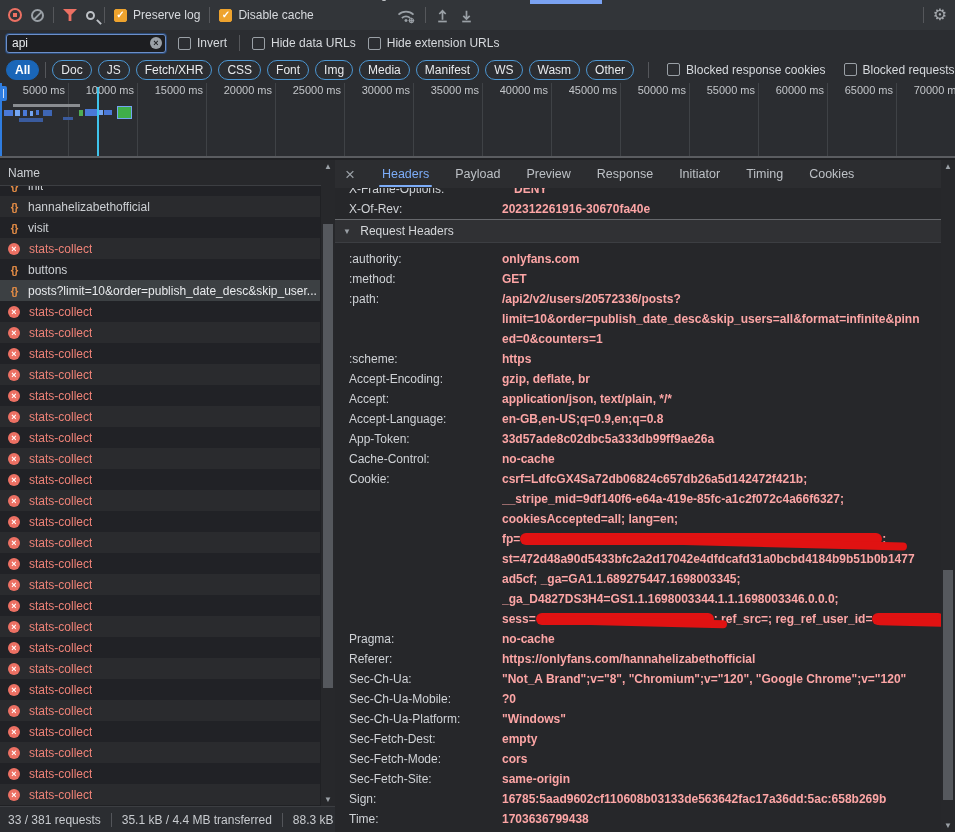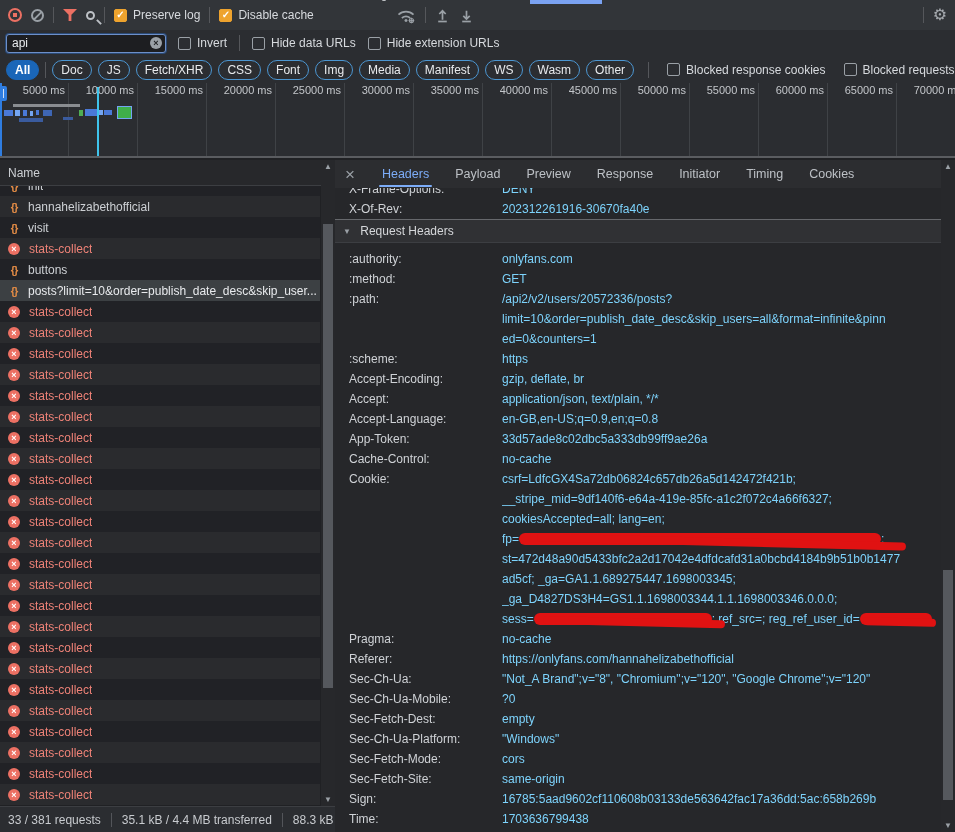--- a/index.html
+++ b/index.html
@@ -88,23 +88,23 @@
   
   .details{position:absolute;left:335px;top:160px;width:620px;height:672px;background:#26272a;}
   .tabs-bar{position:absolute;left:0;top:0;width:100%;height:28px;background:#2c2d30;
     display:flex;align-items:center;padding:0 10px;}
   .close-x{color:#9aa0a6;font-size:17px;line-height:1;margin-right:14px;cursor:pointer;}
   .tab{position:relative;padding:0 13px;color:#bdc1c6;cursor:pointer;line-height:28px;font-size:12.5px;}
   .tab.active{color:#7cacf8;}
   .tab.active::after{content:"";position:absolute;left:10px;right:10px;bottom:1px;height:2.5px;background:#7cacf8;border-radius:2px;}
   .detail-content{position:absolute;left:0;top:28px;right:14px;bottom:0;overflow:hidden;}
   .kv-row{display:flex;padding-left:14px;line-height:20px;}
-  .kv-row.clip{margin-top:-9px;}
+  .kv-row.clip{margin-top:-9px;gap:12px;}
   .kv-key{width:153px;flex:none;color:#cfd2d6;white-space:nowrap;}
-  .kv-val{flex:1;color:#7dd3fc;padding-right:6px;overflow:hidden;}
+  .kv-val{flex:1;color:#fca5a5;padding-right:6px;overflow:hidden;font-weight:bold;}
   .kv-line,.kv-val{white-space:nowrap;}
   .kv-line{min-height:20px;}
   .section-head{margin-top:0;height:24px;line-height:23px;background:#303134;border-top:1px solid #66686c;
     border-bottom:1px solid #3c3e42;padding-left:8px;color:#d5d7da;cursor:pointer;}
   .disclosure{display:inline-block;font-size:8px;color:#9aa0a6;margin-right:6px;transform:translateY(-1px);}
   .headers-list{padding-top:6px;}
   .redact{display:inline-block;height:12px;border-radius:6px;background:#e01212;vertical-align:-2px;position:relative;}
   .redact::after{content:"";position:absolute;left:5%;top:5px;width:102%;height:8px;background:#e01212;
     border-radius:4px;transform:rotate(1.4deg);}
 
@@ -475,26 +475,26 @@
           </div>
           <div class="kv-row">
             <span class="kv-key">Sec-Ch-Ua:</span>
             <div class="kv-val">"Not_A Brand";v="8", "Chromium";v="120", "Google Chrome";v="120"</div>
           </div>
           <div class="kv-row">
             <span class="kv-key">Sec-Ch-Ua-Mobile:</span>
             <div class="kv-val">?0</div>
           </div>
           <div class="kv-row">
+            <span class="kv-key">Sec-Ch-Ua-Platform:</span>
+            <div class="kv-val">"Windows"</div>
+          </div>
+          <div class="kv-row">
             <span class="kv-key">Sec-Fetch-Dest:</span>
             <div class="kv-val">empty</div>
-          </div>
-          <div class="kv-row">
-            <span class="kv-key">Sec-Ch-Ua-Platform:</span>
-            <div class="kv-val">"Windows"</div>
           </div>
           <div class="kv-row">
             <span class="kv-key">Sec-Fetch-Mode:</span>
             <div class="kv-val">cors</div>
           </div>
           <div class="kv-row">
             <span class="kv-key">Sec-Fetch-Site:</span>
             <div class="kv-val">same-origin</div>
           </div>
           <div class="kv-row">

